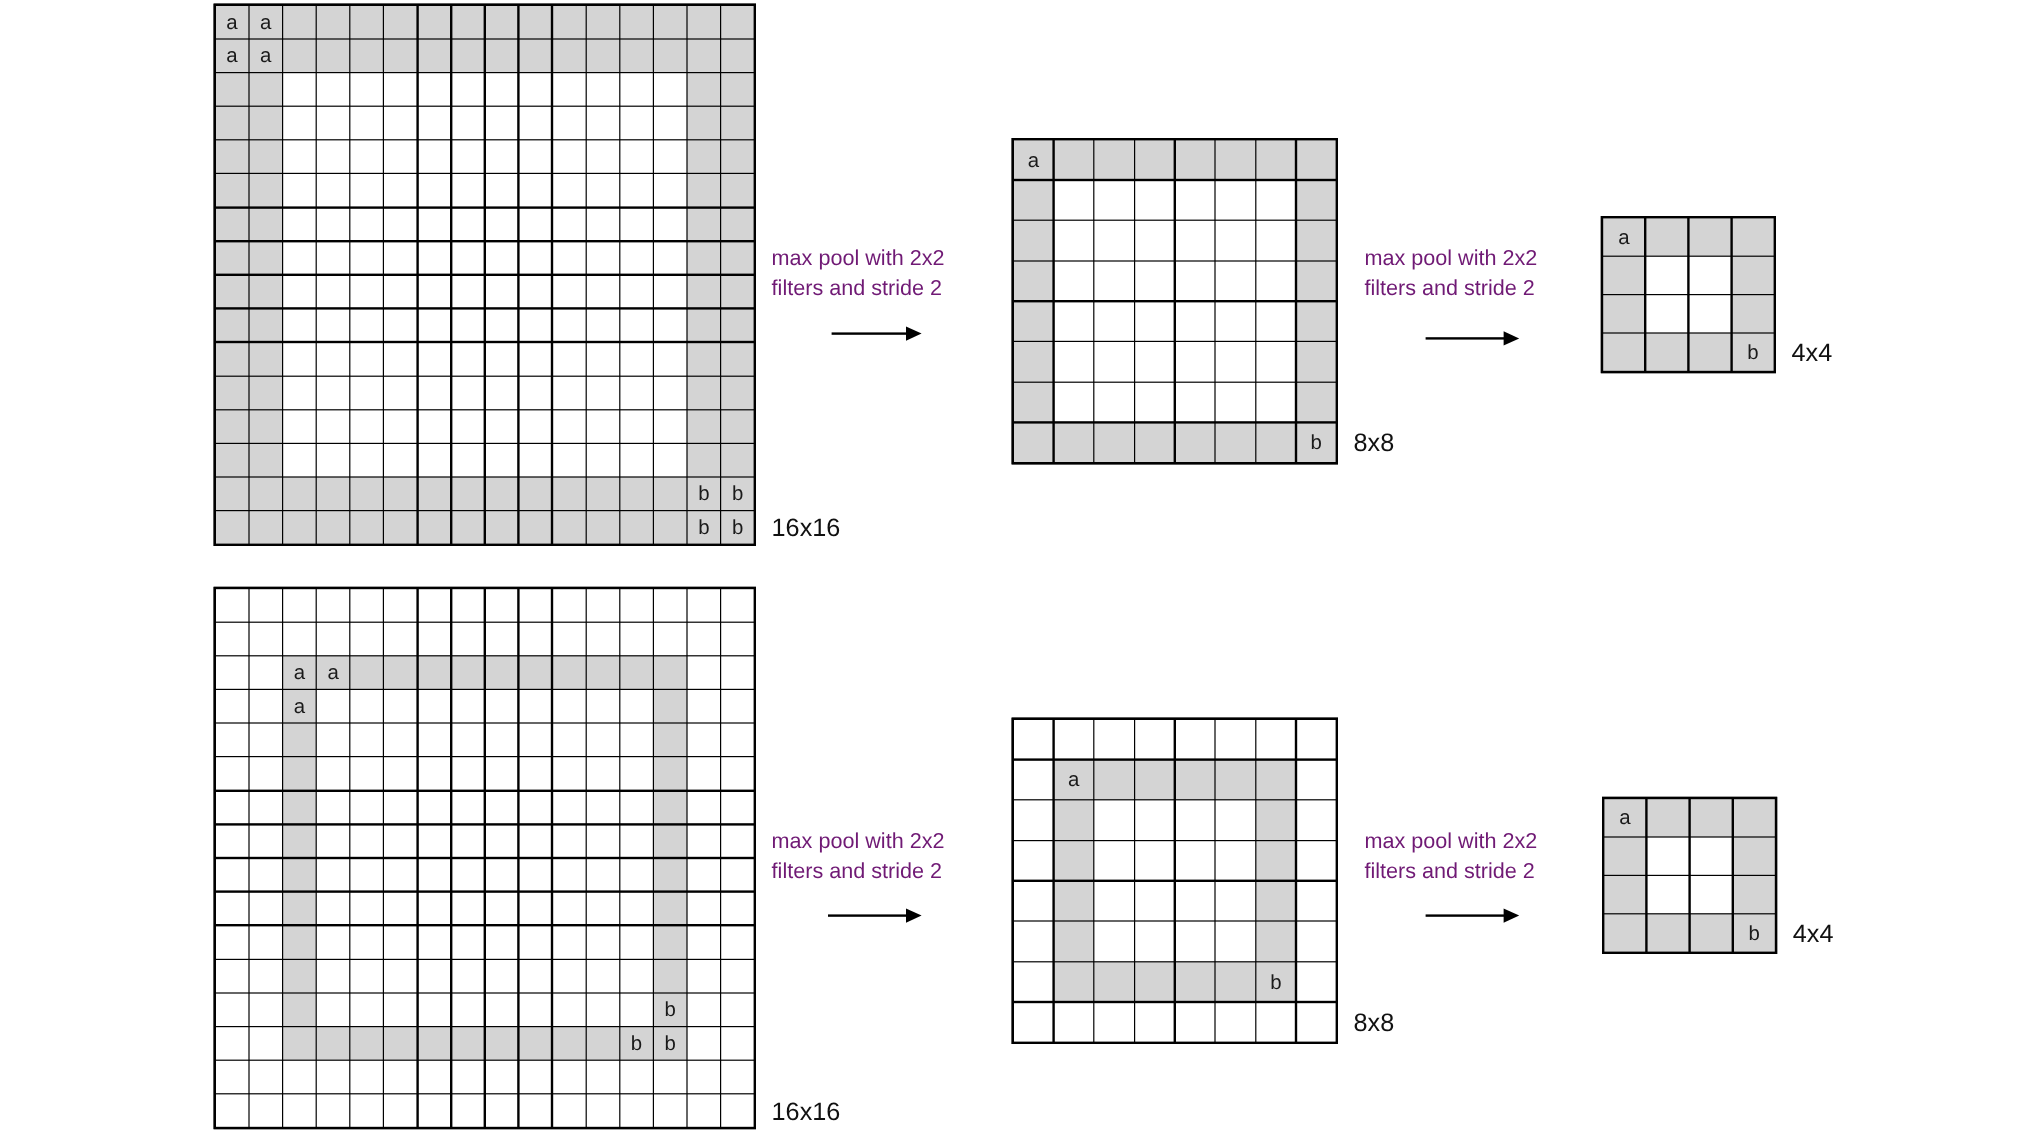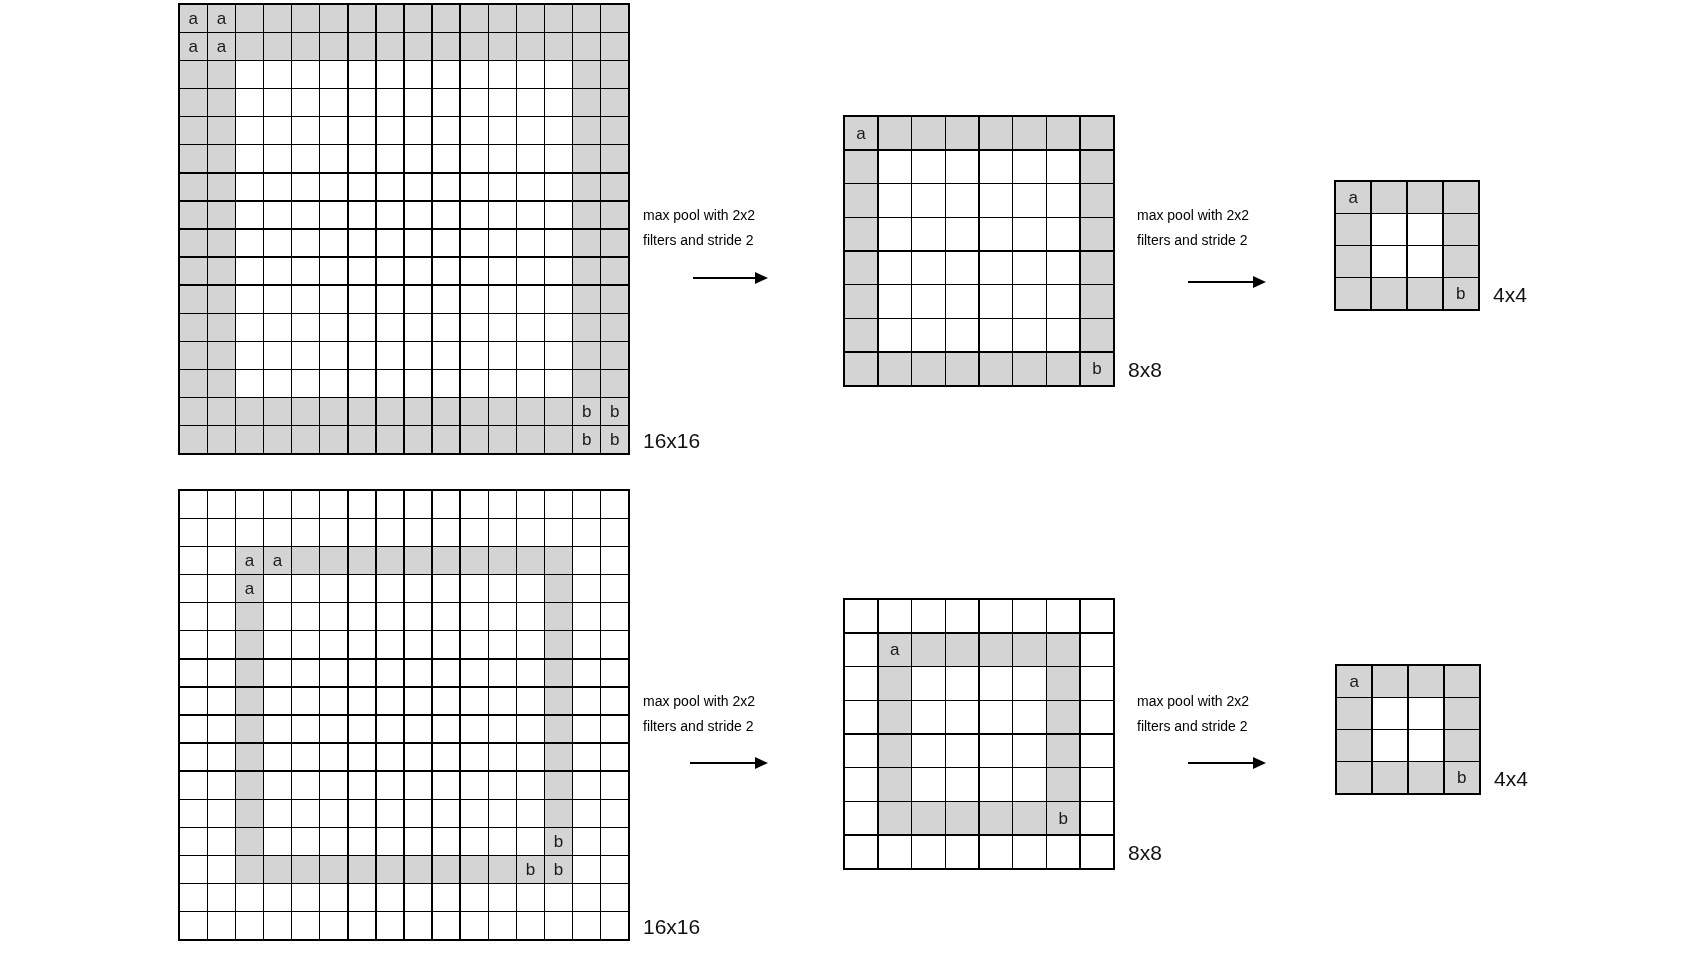--- a/index.html
+++ b/index.html
@@ -36,23 +36,23 @@
     position: absolute;
     white-space: nowrap;
     font-size: 21px;
     color: #111111;
     text-align: center;
   }
   .connector { position: absolute; left: 0; top: 0; width: 0; height: 0; }
   .pool-text {
     position: absolute;
     white-space: nowrap;
-    font-size: 14px;
+    font-size: 18px;
     line-height: 25px;
-    color: #000000;
+    color: #701a75;
   }
   .arrow { position: absolute; height: 12px; }
   .arrow-line {
     position: absolute;
     left: 0; right: 10px; top: 5px;
     height: 2px;
     background: #000000;
   }
   .arrow-head {
     position: absolute;

